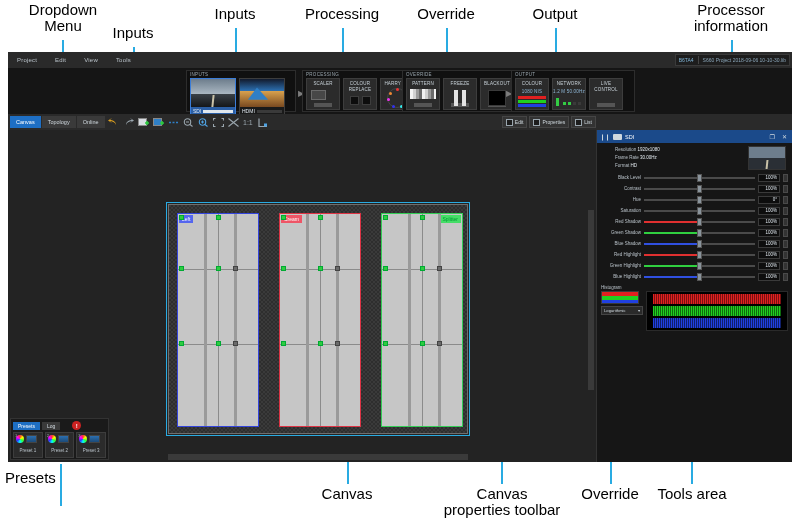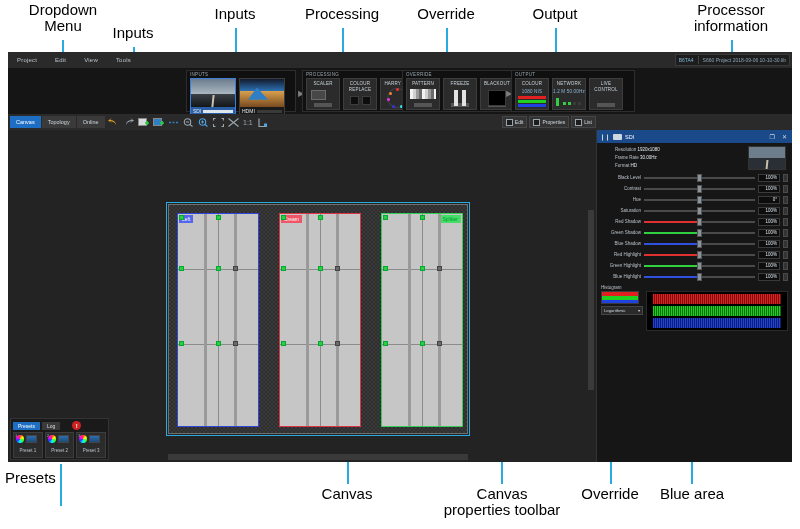--- a/index.html
+++ b/index.html
@@ -351,21 +351,21 @@
 <div class="ann" style="left:308px;top:486px;width:78px;">Canvas</div>
 <div class="leader v" style="left:347px;top:462px;height:22px;"></div>
 
 <div class="ann" style="left:434px;top:486px;width:136px;">Canvas
 properties toolbar</div>
 <div class="leader v" style="left:501px;top:130px;height:354px;"></div>
 
 <div class="ann" style="left:572px;top:486px;width:76px;">Override</div>
 <div class="leader v" style="left:610px;top:420px;height:64px;"></div>
 
-<div class="ann" style="left:652px;top:486px;width:80px;">Blue area</div>
+<div class="ann" style="left:652px;top:486px;width:80px;">Tools area</div>
 <div class="leader v" style="left:691px;top:420px;height:64px;"></div>
 
 <div class="app">
 
   <div class="menubar">
     <div class="menu-item">Project</div>
     <div class="menu-item">Edit</div>
     <div class="menu-item">View</div>
     <div class="menu-item">Tools</div>
 

